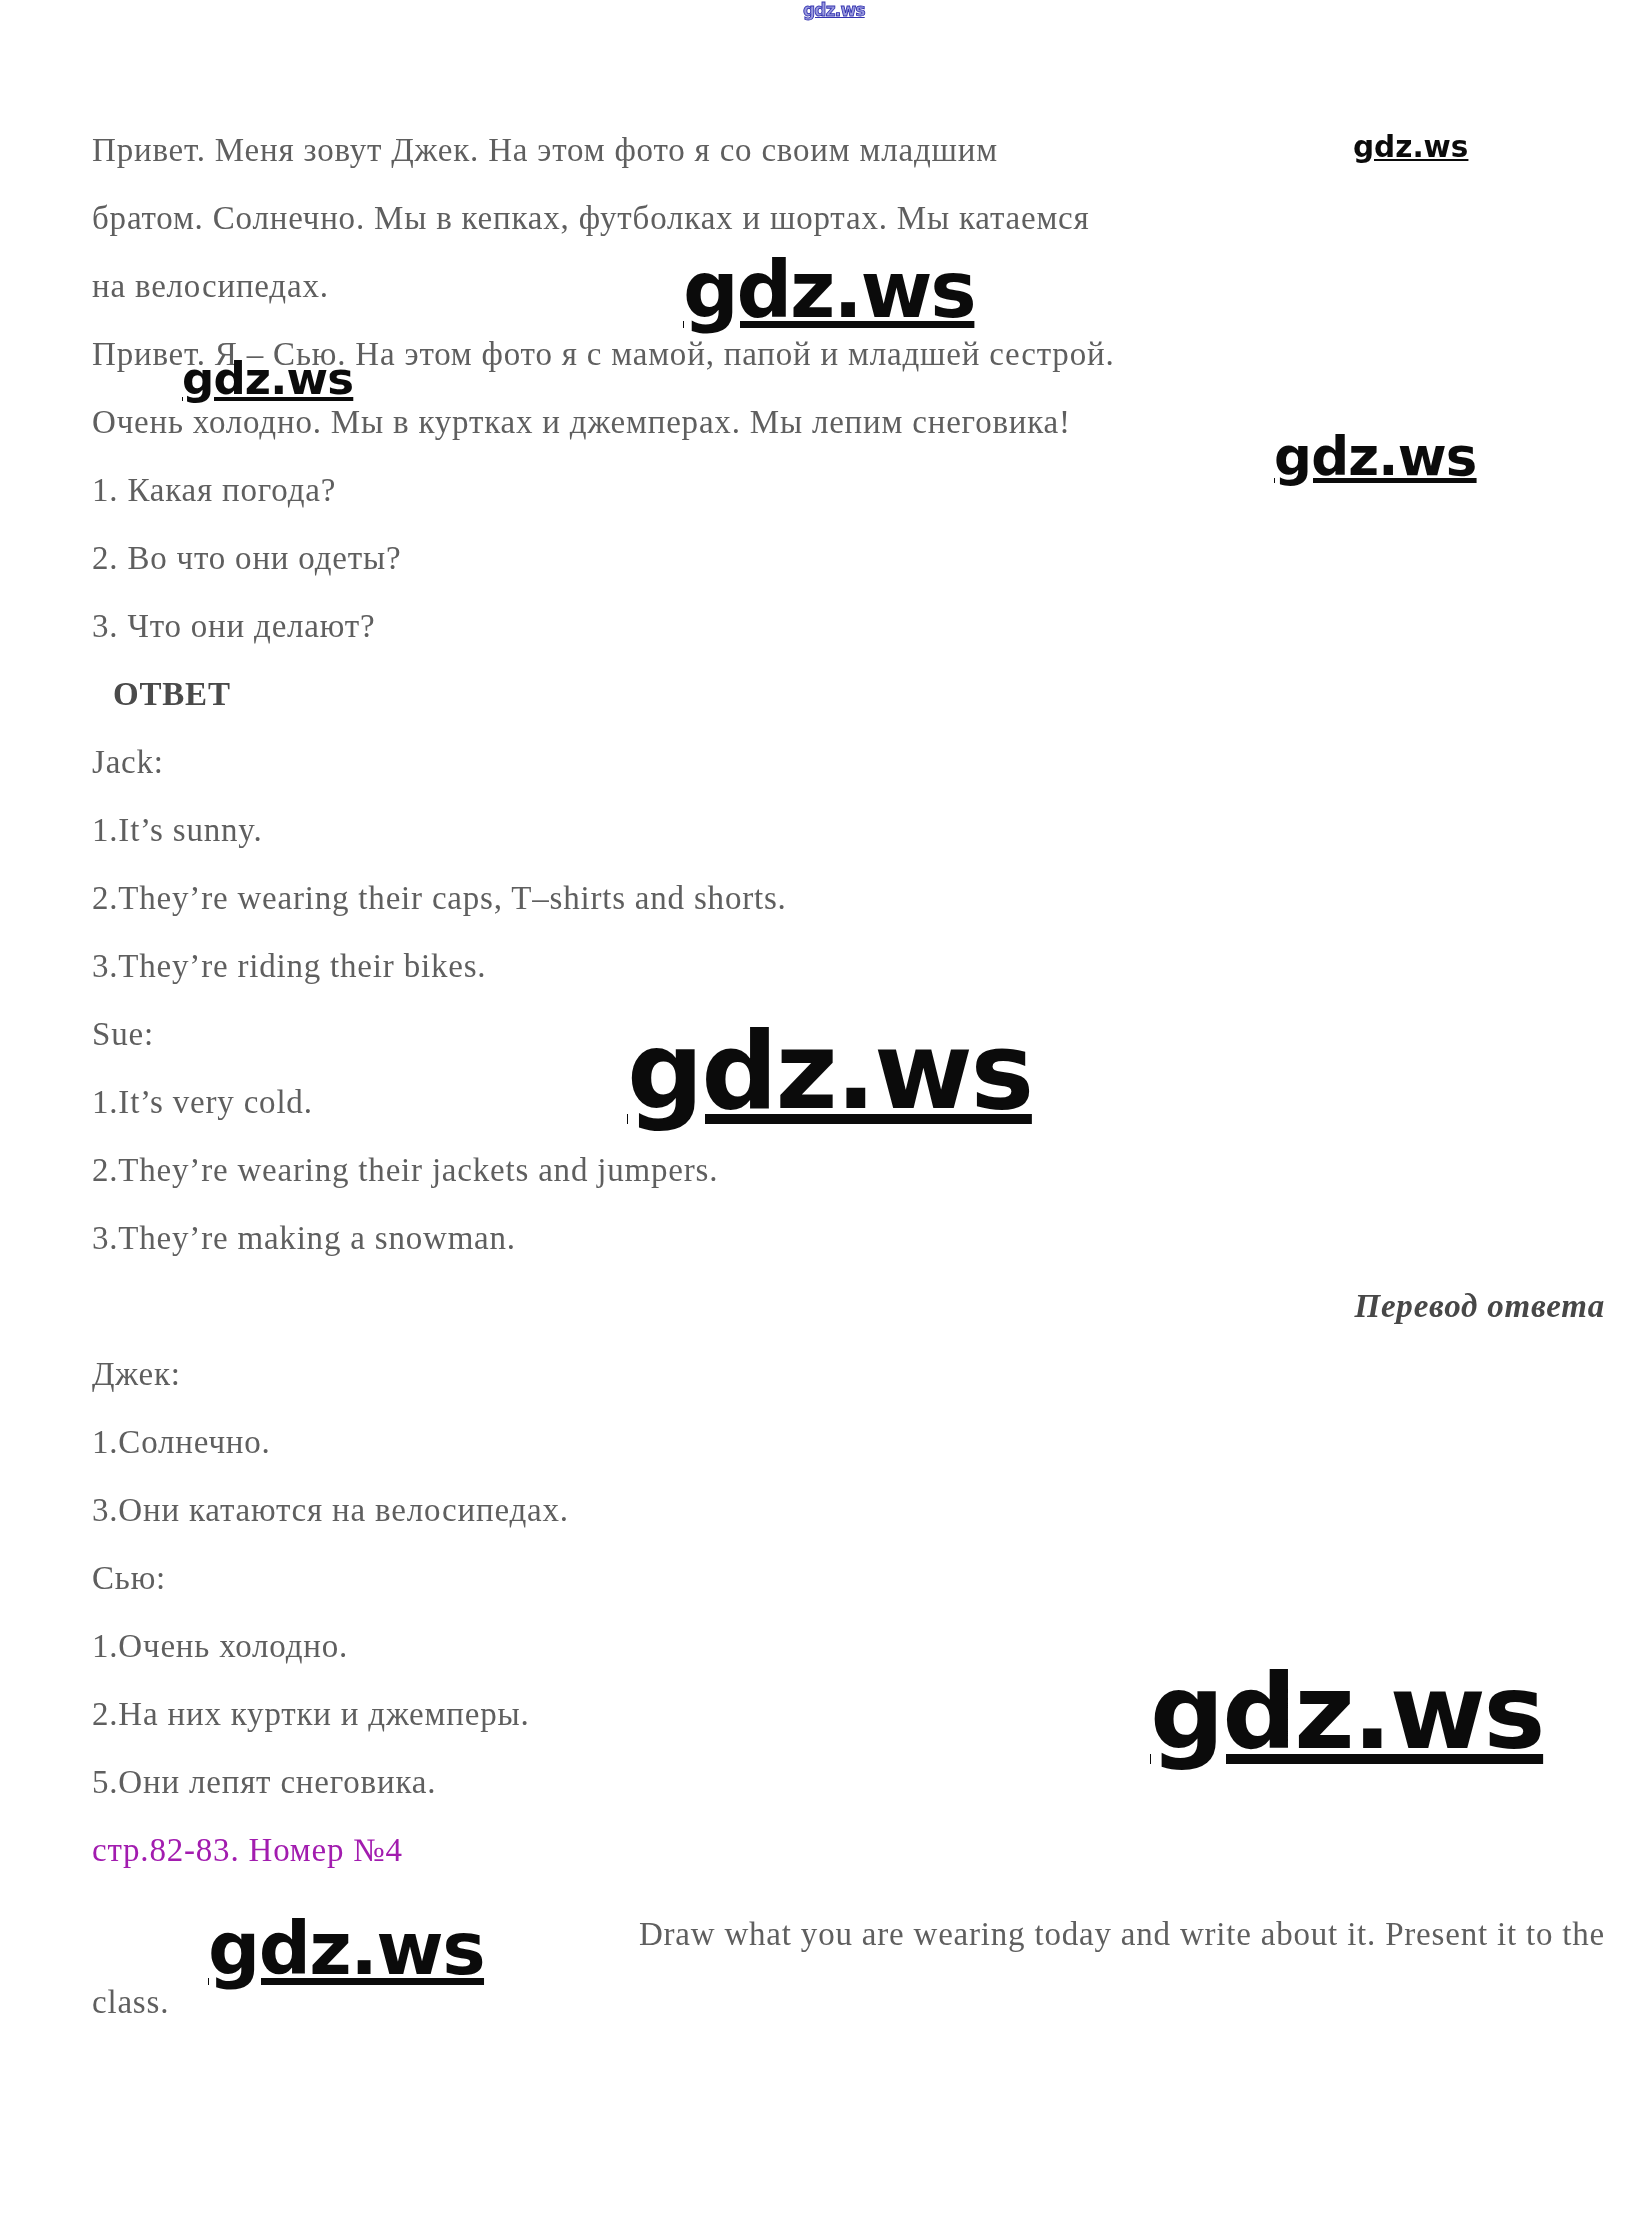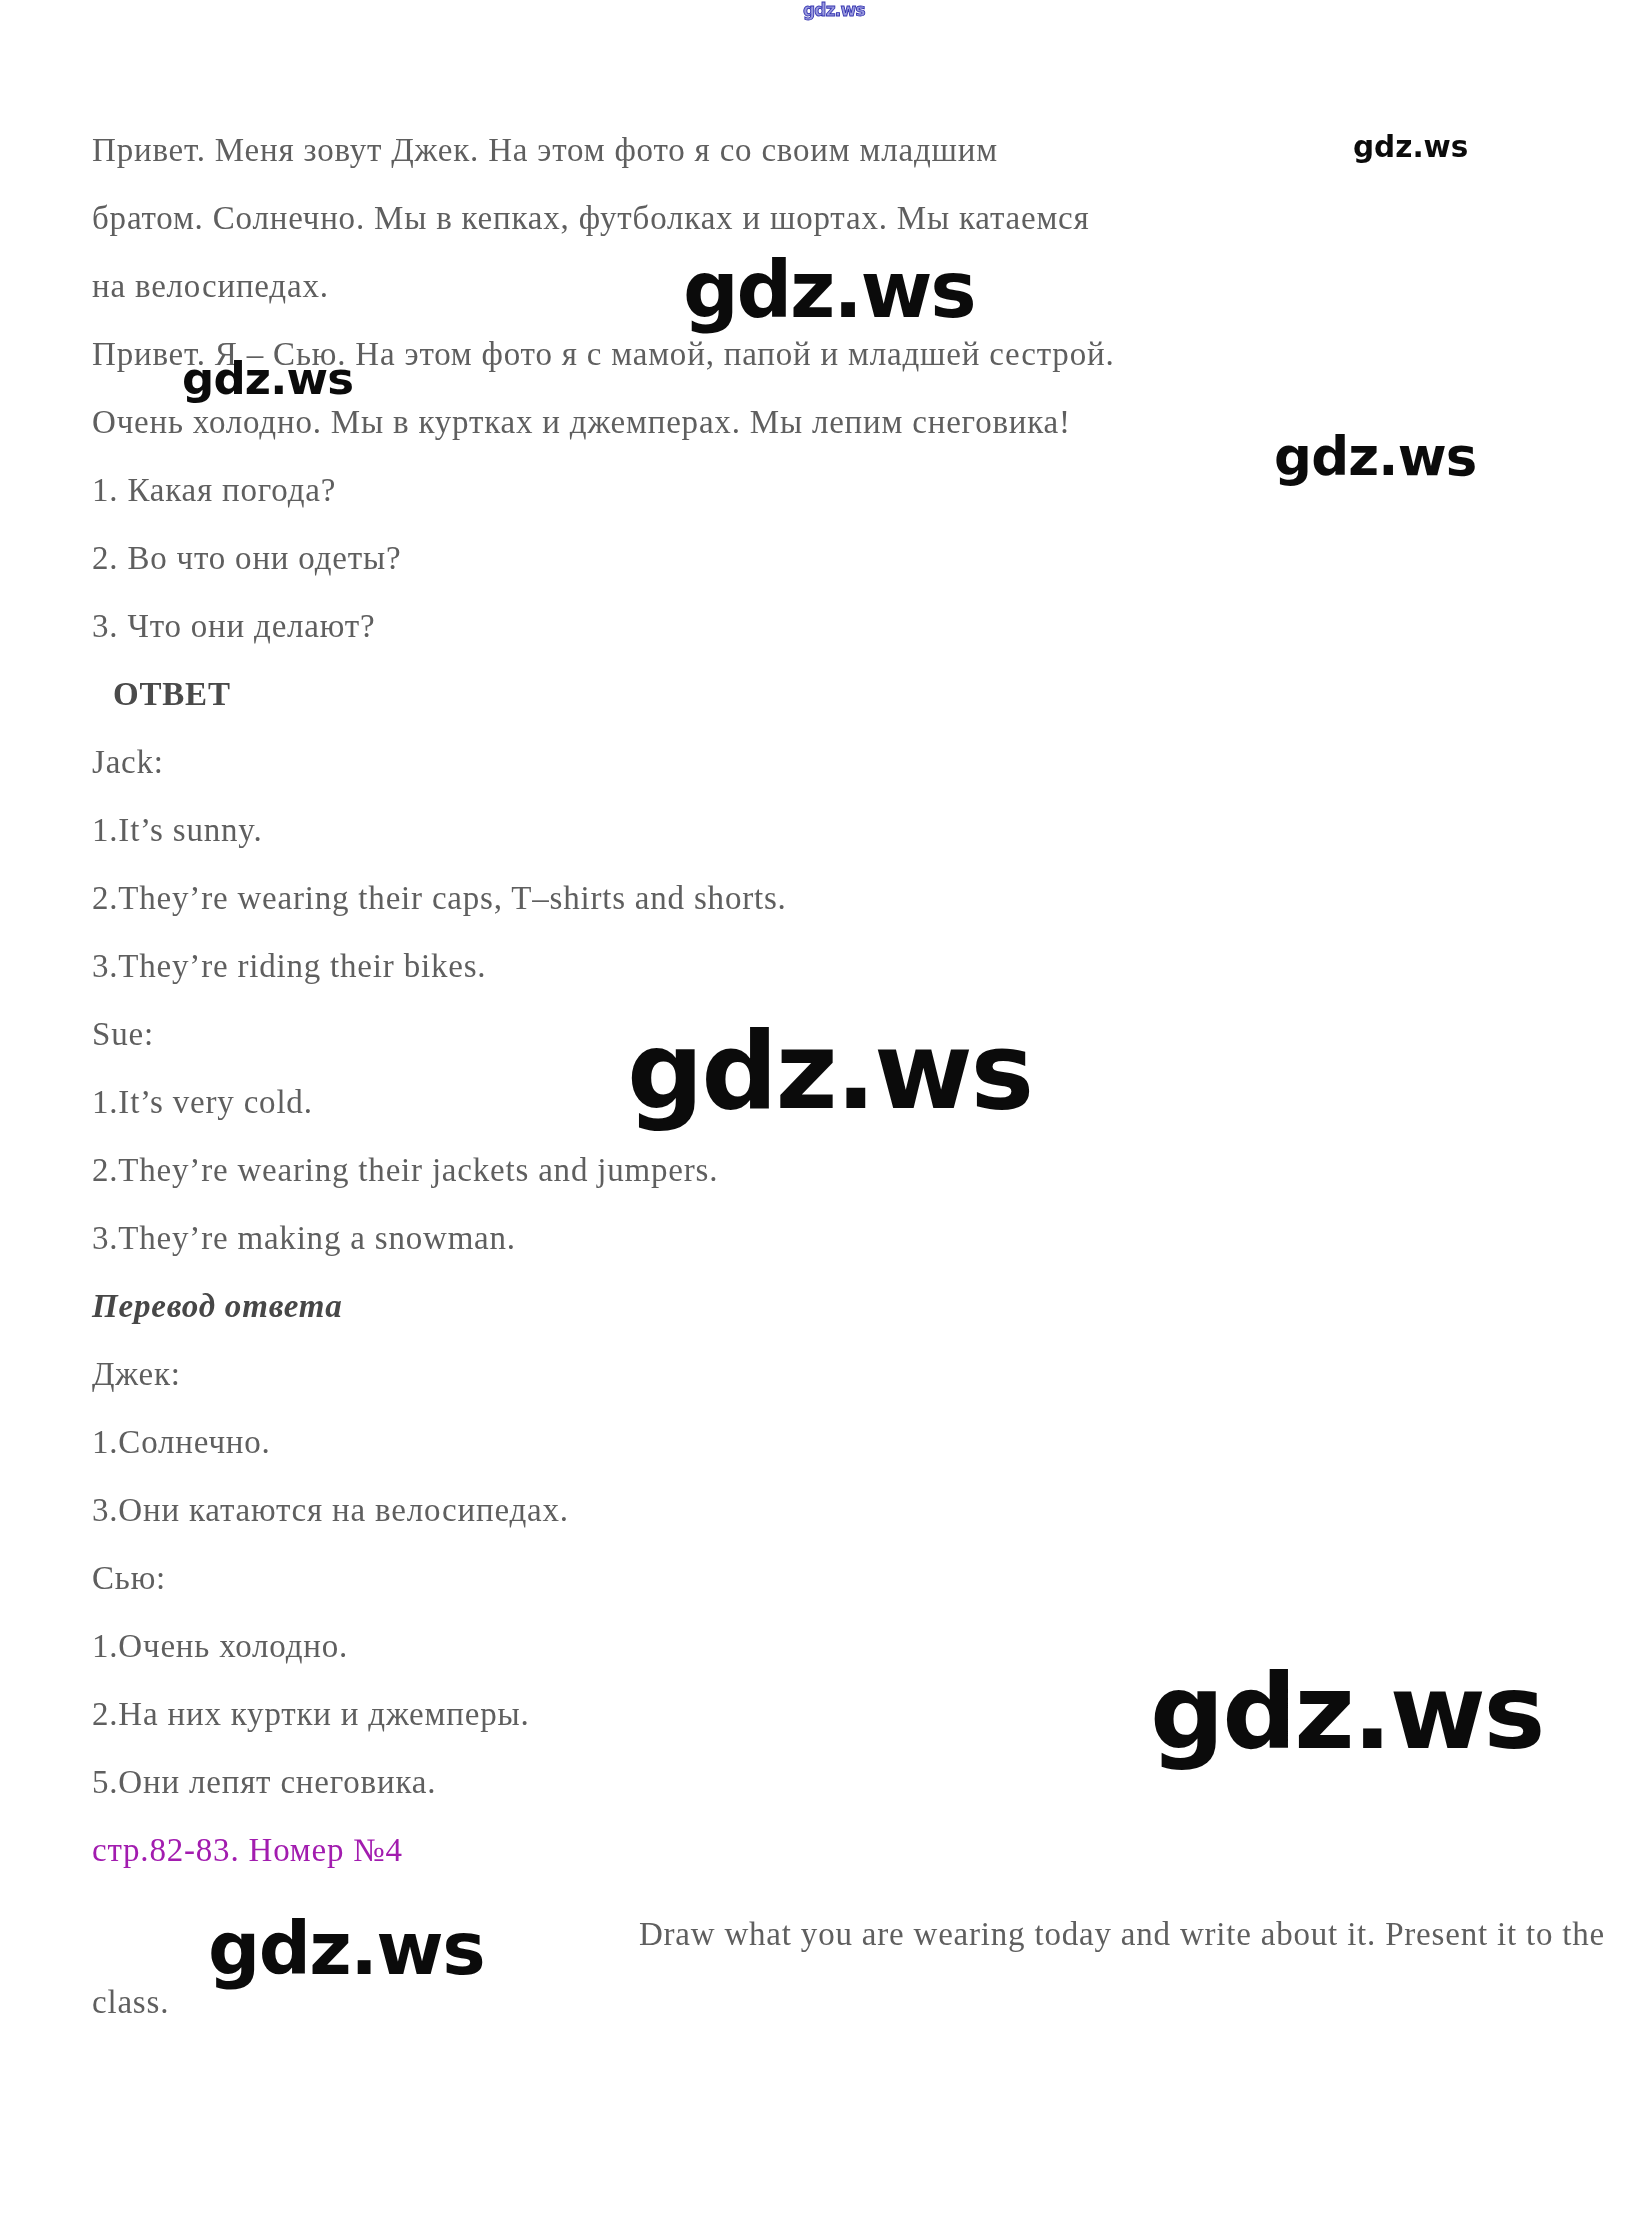--- a/index.html
+++ b/index.html
@@ -30,35 +30,37 @@
   }
   .line.header {
     font-weight: bold;
     color: #4a4a4a;
     margin-left: 21px;
   }
   .line.header-italic {
     font-weight: bold;
     font-style: italic;
     color: #474747;
+    text-align: right;
   }
   .line.page-ref {
     color: #a21caf;
   }
   .line.gap-before {
     margin-top: 15.5px;
     text-align: right;
   }
   .wm {
     position: absolute;
     font-family: "DejaVu Sans", "Liberation Sans", sans-serif;
     font-weight: 700;
     color: #0b0b0b;
     line-height: 1;
     white-space: nowrap;
+    text-decoration: underline;
   }
   .wm.tiny-blue {
     color: #9a9ade;
     -webkit-text-stroke: 0.9px #3434b0;
   }
 </style>
 </head>
 <body>
 
 <div class="page">

